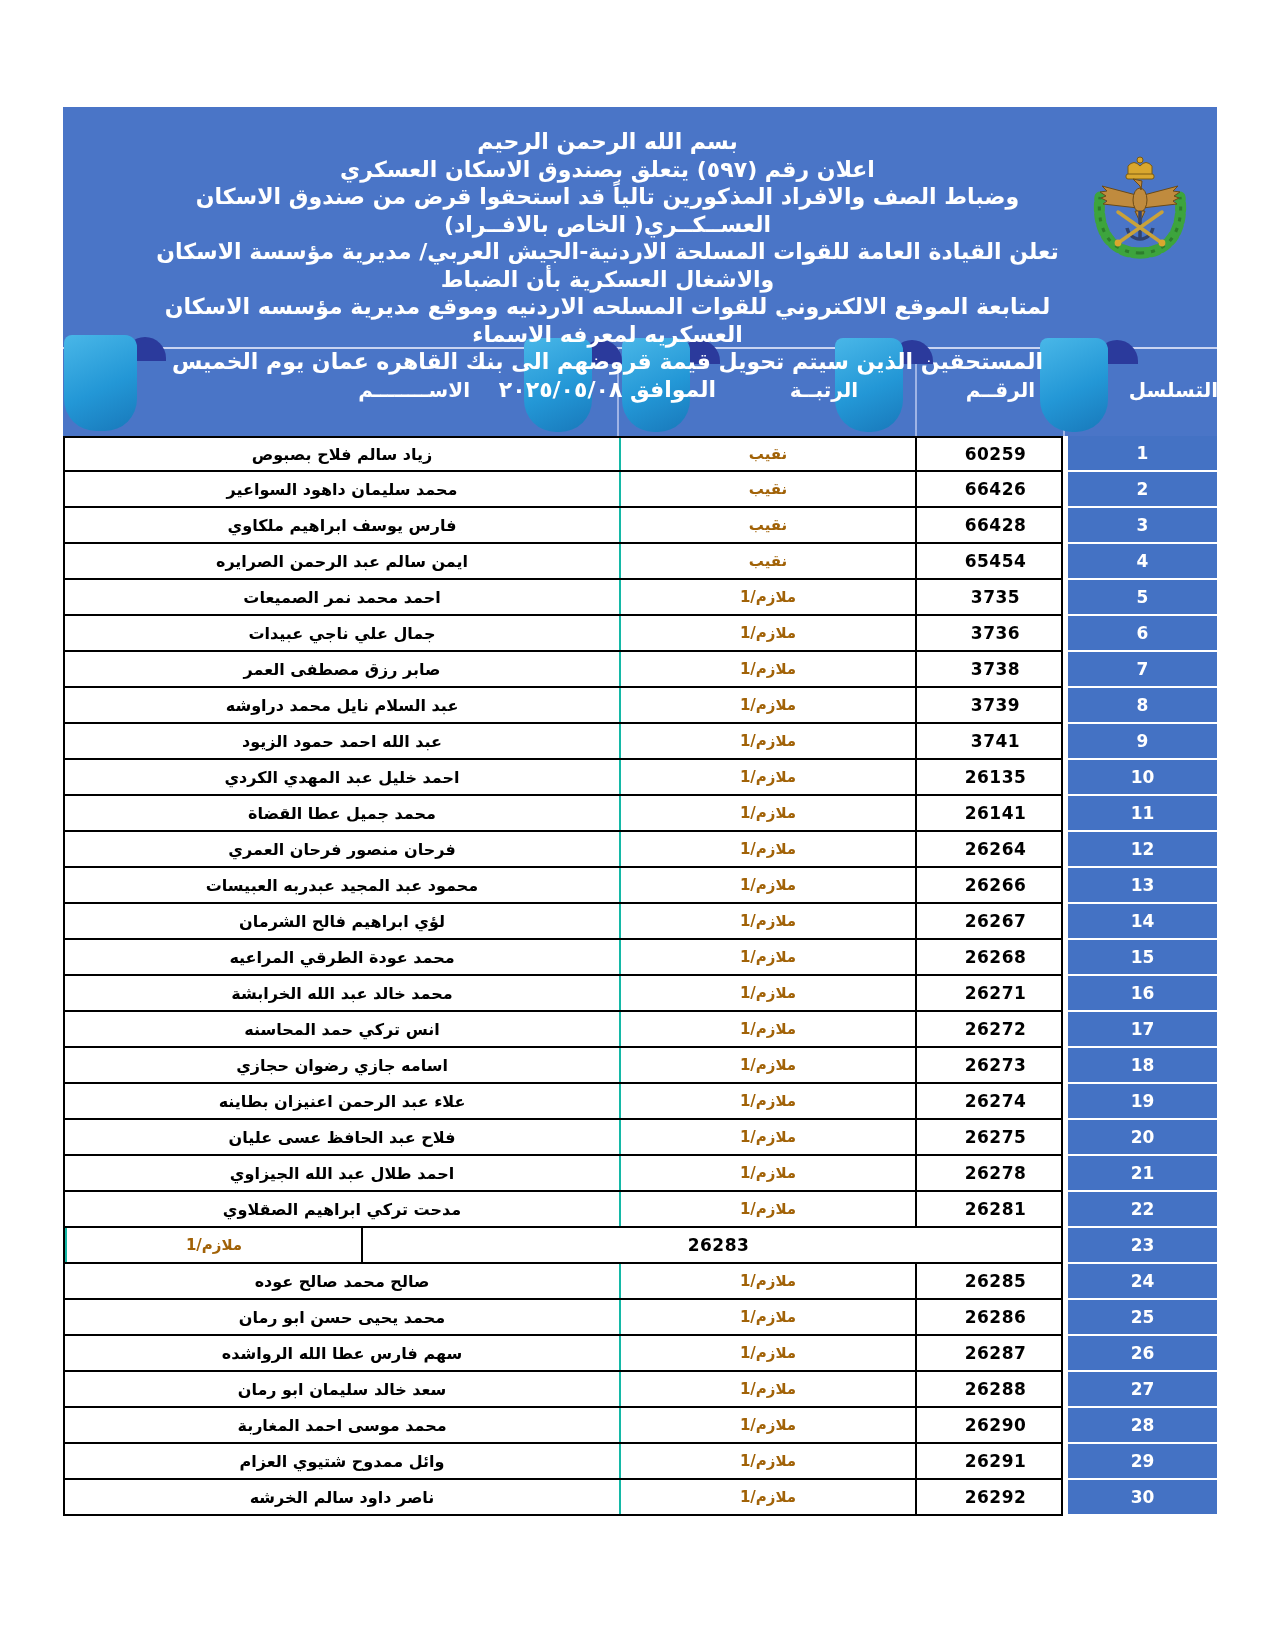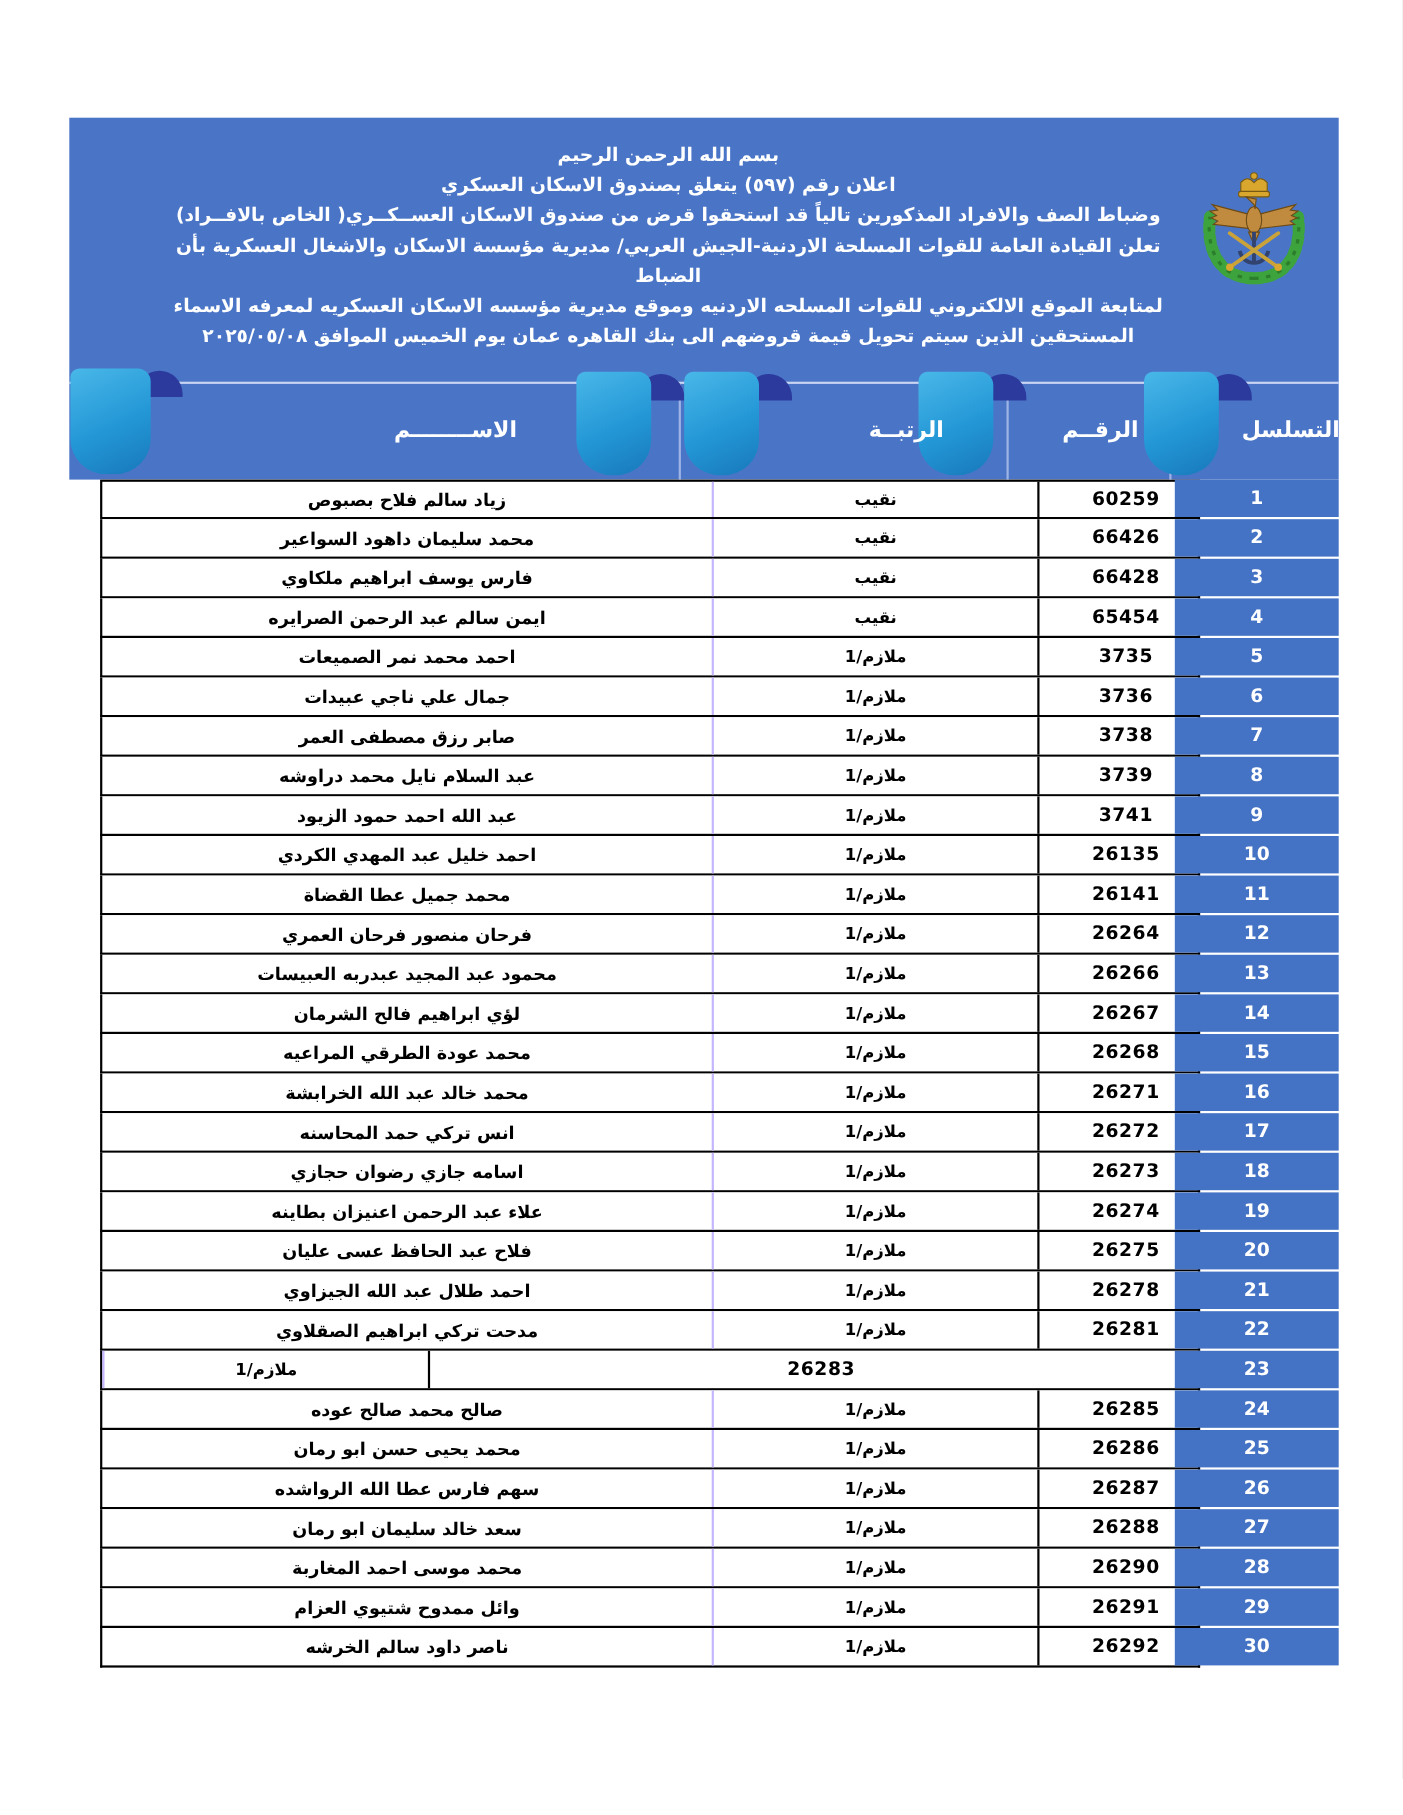--- a/index.html
+++ b/index.html
@@ -1,21 +1,21 @@
 <!DOCTYPE html>
 <html><head>
 <meta charset="utf-8">
 <style>
   html,body{margin:0;padding:0;background:#e8e8e8;}
   .page{position:relative;width:1275px;height:1650px;background:#ffffff;overflow:hidden;
         font-family:"DejaVu Sans","Liberation Sans",sans-serif;}
   
   .band{position:absolute;left:63px;top:107px;width:1154px;height:329px;background:#4a75c7;}
   .band-text{position:absolute;left:0;top:0;right:0;padding:21px 150px 0 85px;
-             direction:rtl;text-align:center;color:#ffffff;font-size:17px;font-weight:700;
+             direction:rtl;text-align:center;color:#ffffff;font-size:22px;font-weight:700;
              line-height:27.5px;z-index:3;}
   .hline{position:absolute;left:0;top:240px;width:100%;height:2px;background:#c9d4f2;z-index:1;}
   .vline{position:absolute;top:242px;height:87px;width:2px;background:#9fb4e6;z-index:1;}
   .v1{left:554px;} .v2{left:852px;} .v3{left:1000px;}
   .chead{position:absolute;top:266px;height:34px;line-height:34px;color:#ffffff;
          font-size:20px;font-weight:700;text-align:right;direction:rtl;z-index:4;}
   .ch-name{left:207px;width:200px;}
   .ch-rank{left:595px;width:200px;}
   .ch-num{left:772px;width:200px;}
   .ch-serial{left:1035px;width:120px;}
@@ -29,27 +29,27 @@
   .r1{left:1px;top:228px;}  .r1 .rbody{width:73px;height:96px;}  .r1 .curl{left:60px;}
   .r2{left:461px;top:231px;} .r2 .curl{left:56px;}
   .r3{left:559px;top:231px;} .r3 .curl{left:56px;}
   .r4{left:772px;top:231px;} .r4 .curl{left:56px;}
   .r5{left:977px;top:231px;} .r5 .curl{left:56px;}
   .emblem{position:absolute;left:1027px;top:48px;width:100px;height:104px;z-index:3;}
   
   .rows{position:absolute;left:63px;top:436px;width:1154px;}
   .row{position:relative;height:36px;}
   .rwhite{position:absolute;left:0;top:0;width:1000px;height:100%;background:#ffffff;
-          border:2px solid #000;box-sizing:border-box;display:flex;margin-left:28px;}
+          border:2px solid #000;box-sizing:border-box;display:flex;}
   .row:not(:first-child) .rwhite{border-top:0;}
   .c-name{width:554px;display:flex;align-items:center;justify-content:center;
           direction:rtl;font-size:16px;font-weight:700;color:#000;box-sizing:border-box;}
-  .c-rank{width:298px;border-left:2px solid #c4b5fd;border-right:2px solid #000;
+  .c-rank{width:298px;border-left:2px solid #14b8a6;border-right:2px solid #000;
           display:flex;align-items:center;justify-content:center;direction:rtl;
-          font-size:15px;font-weight:700;color:#000000;box-sizing:border-box;}
+          font-size:15px;font-weight:700;color:#a16207;box-sizing:border-box;}
   .c-num{flex:1;display:flex;align-items:center;justify-content:center;
          font-size:17px;font-weight:700;color:#000;letter-spacing:0.5px;padding-left:13px;}
   .c-serial{position:absolute;left:1005px;right:0;top:0;bottom:2px;background:#4472c4;
             display:flex;align-items:center;justify-content:center;color:#ffffff;
             font-size:17px;font-weight:700;}
 </style>
 </head>
 <body>
 
 <div class="page">

